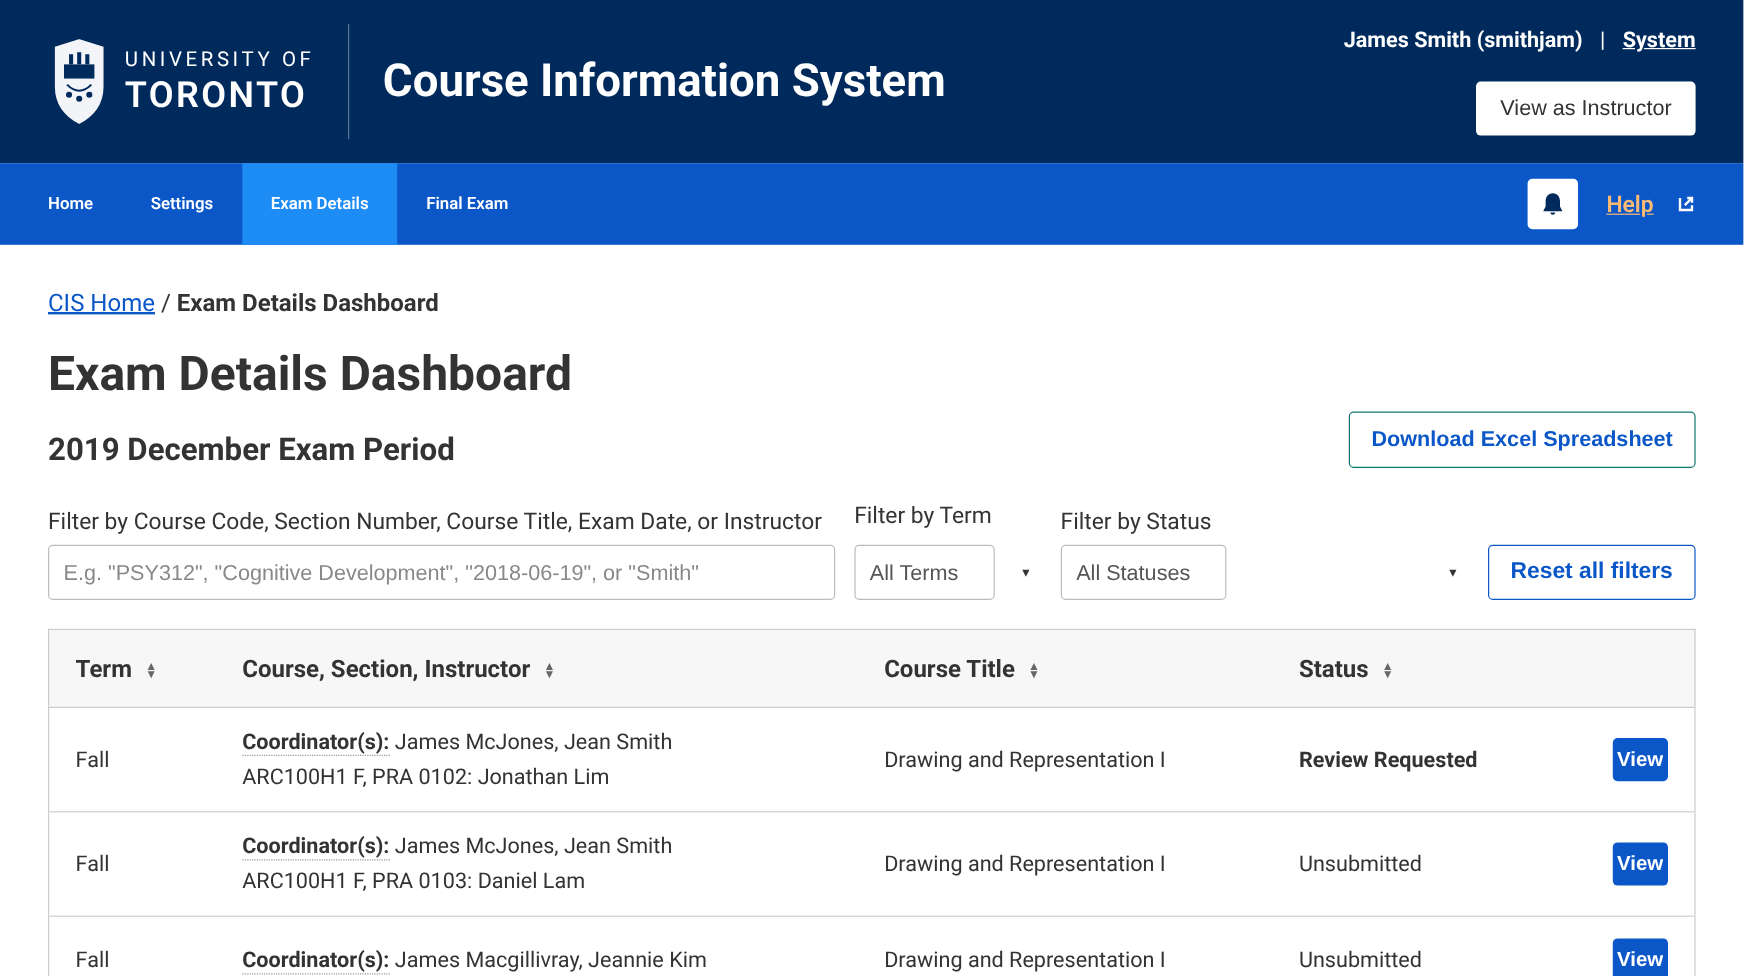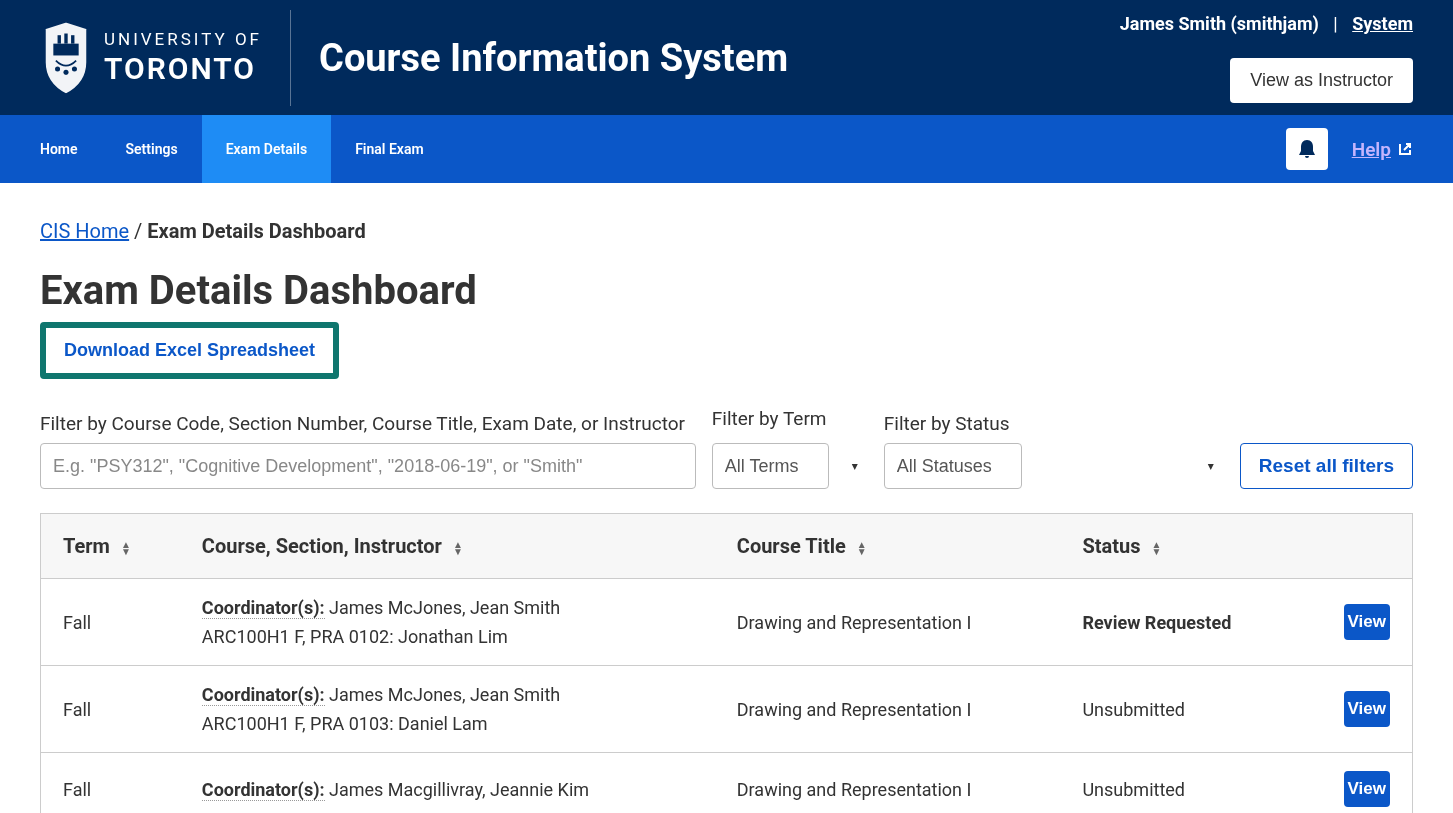--- a/index.html
+++ b/index.html
@@ -4,21 +4,21 @@
   <style>
     * { margin: 0; padding: 0; box-sizing: border-box; }
     body { font-family: -apple-system, BlinkMacSystemFont, "Segoe UI", Roboto, "Helvetica Neue", Arial, sans-serif; color: #333; }
 
     .top-header {
       background: #002A5C;
       color: #fff;
       display: flex;
       align-items: center;
       padding: 16px 40px;
-      height: 115px;
+      height: 136px;
     }
     .logo-block { display: flex; align-items: center; gap: 12px; }
     .logo-shield {
       width: 52px; height: 76px;
       fill: #fff;
     }
     .logo-text { display: flex; flex-direction: column; font-weight: 300; }
     .logo-text .line1 { font-size: 17px; letter-spacing: 3px; font-weight: 400; margin-bottom: 2px; }
     .logo-text .line2 { font-size: 30px; letter-spacing: 2px; font-weight: 600; }
     .vrule {
@@ -47,34 +47,34 @@
     }
     .nav-item:first-child { padding-left: 40px; }
     .nav-item.active { background: #1E8CF5; }
     .nav-spacer { flex: 1; }
     .nav-bell {
       background: #fff; color: #002A5C; width: 42px; height: 42px;
       border-radius: 4px; margin-right: 24px; cursor: pointer;
       display: flex; align-items: center; justify-content: center;
     }
     .nav-help {
-      color: #c4b5fd; text-decoration: underline; font-size: 19px; font-weight: 600;
-      display: flex; align-items: center; gap: 6px; margin-right: 40px; cursor: pointer;
+      color: #fdba74; text-decoration: underline; font-size: 19px; font-weight: 600;
+      display: flex; align-items: center; gap: 19px; margin-right: 40px; cursor: pointer;
     }
 
     .content { padding: 36px 40px; max-width: 1453px; }
     .breadcrumb { font-size: 20px; margin-bottom: 24px; }
     .breadcrumb a { color: #0B57C8; text-decoration: underline; cursor: pointer; }
     .breadcrumb .current { font-weight: 700; }
 
     .page-title { font-size: 40px; font-weight: 700; color: #333; margin-bottom: 8px; }
     .title-row { display: flex; align-items: flex-end; justify-content: space-between; margin-bottom: 28px; }
     .page-subtitle { font-size: 26px; font-weight: 700; color: #333; }
     .download-btn {
-      background: #fff; color: #0B57C8; border: 6px solid #0f766e;
+      background: #fff; color: #0B57C8; border: 1px solid #0f766e;
       font-size: 18px; font-weight: 700; padding: 12px 18px; border-radius: 4px; cursor: pointer;
     }
 
     .filters-row { display: flex; gap: 16px; align-items: flex-end; margin-bottom: 24px; }
     .filter-col { display: flex; flex-direction: column; gap: 8px; }
     .filter-col.wide { flex: 1; max-width: 690px; }
     .filter-col.mid { width: 156px; gap: 13px; }
     .filter-col.status { width: 340px; }
     .filter-label { font-size: 19px; color: #333; }
     .filter-input, .filter-select {
@@ -173,20 +173,21 @@
 <div class="content">
 
   <div class="breadcrumb">
     <a>CIS Home</a>
     <span> / </span>
     <span class="current">Exam Details Dashboard</span>
   </div>
 
   <h1 class="page-title">Exam Details Dashboard</h1>
   <div class="title-row">
+    <div class="page-subtitle">2019 December Exam Period</div>
     <button class="download-btn">Download Excel Spreadsheet</button>
   </div>
 
   <div class="filters-row">
     <div class="filter-col wide">
       <label class="filter-label">Filter by Course Code, Section Number, Course Title, Exam Date, or Instructor</label>
       <input class="filter-input" type="text" placeholder="E.g. &quot;PSY312&quot;, &quot;Cognitive Development&quot;, &quot;2018-06-19&quot;, or &quot;Smith&quot;" style="">
     </div>
     <div class="filter-col mid">
       <label class="filter-label">Filter by Term</label>

